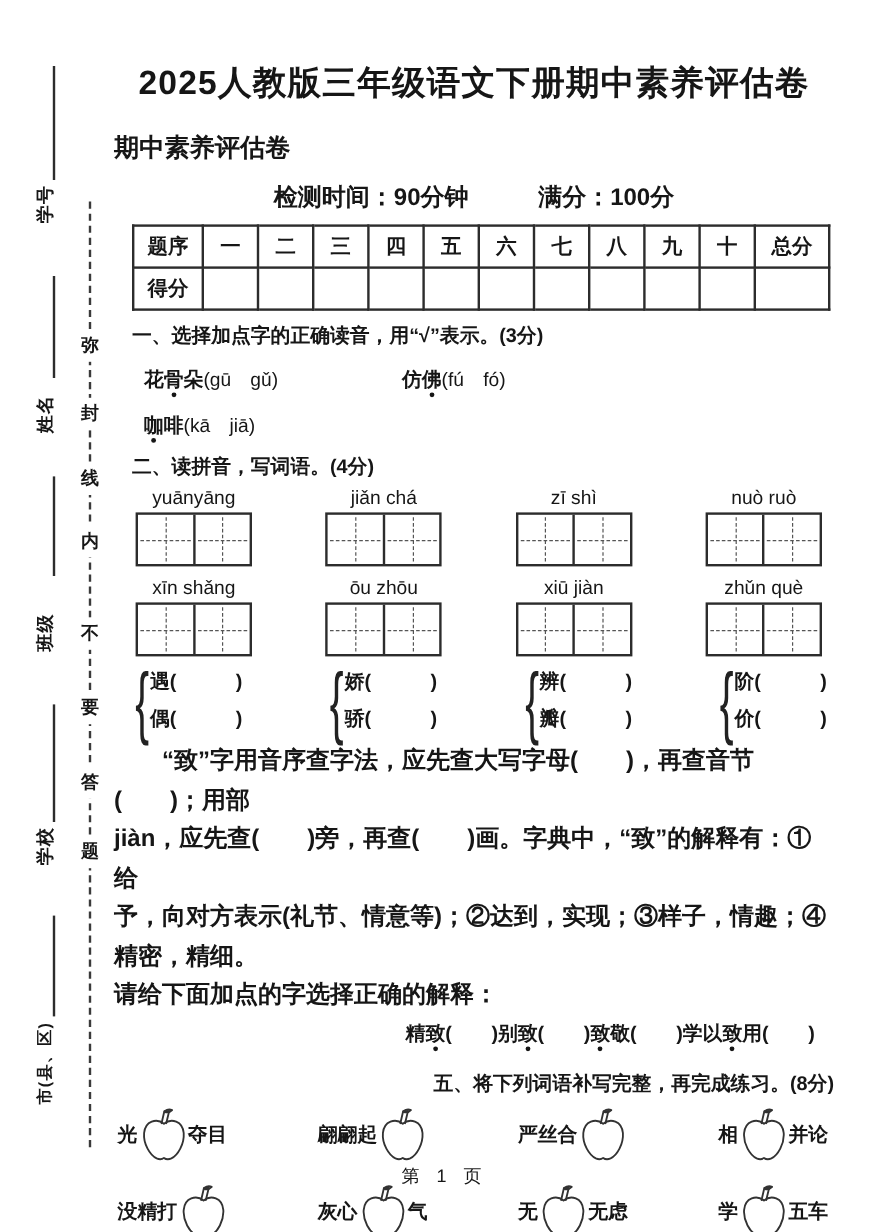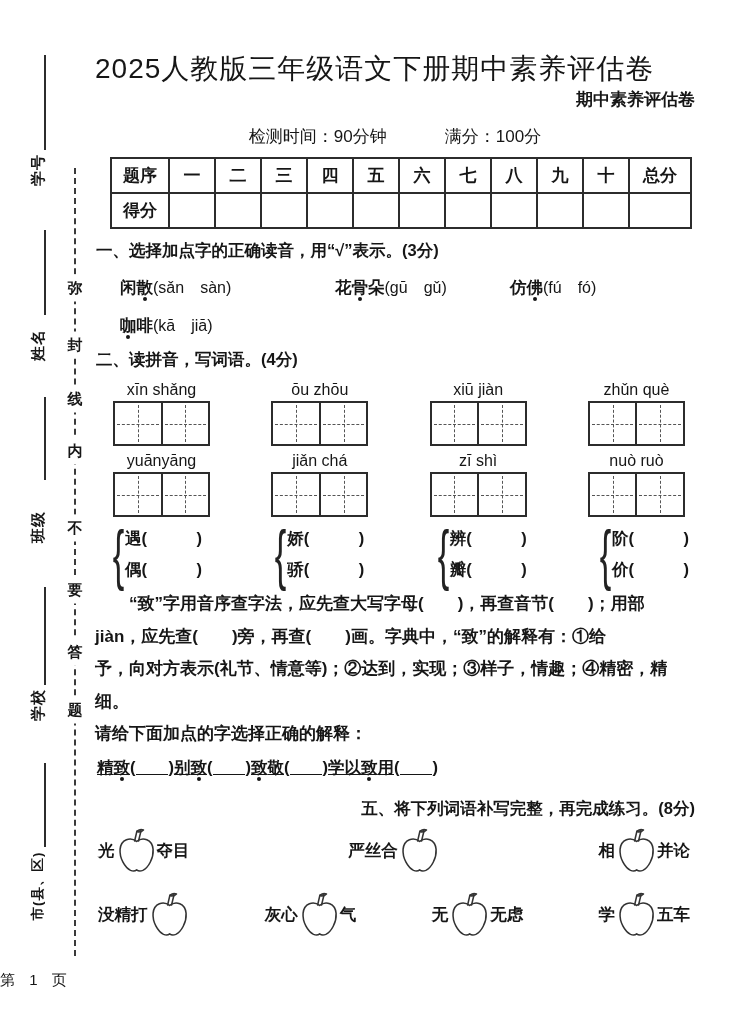--- a/index.html
+++ b/index.html
@@ -15,32 +15,32 @@
     transform:translate(-50%,-50%) rotate(-90deg);
     font-size:15px;font-weight:700;letter-spacing:1px;
   }
   .seal-dash{position:absolute;left:74px;top:168px;height:788px;width:0;border-left:2px dashed #3a3a3a;}
   .seal-char{
     position:absolute;left:75px;transform:translate(-50%,-50%);
     background:#fff;padding:4px 1px;font-size:15px;font-weight:700;
   }
   
   .main{position:absolute;left:95px;top:0;width:600px;}
-  .title{margin-top:50px;font-size:28px;font-weight:400;letter-spacing:1px;}
-  .subtitle{text-align:right;font-size:17px;font-weight:700;}
-  .infoline{margin-top:14px;text-align:center;font-size:17px;font-weight:400;}
+  .title{margin-top:50px;text-align:center;font-size:28px;font-weight:700;letter-spacing:1px;}
+  .subtitle{margin-top:21px;text-align:left;font-size:21px;font-weight:700;}
+  .infoline{margin-top:14px;text-align:center;font-size:20px;font-weight:700;}
   .infogap{display:inline-block;width:58px;}
   
   table.score{border-collapse:collapse;table-layout:fixed;width:582px;margin:9px 0 0 15px;}
   table.score td{
     border:2px solid #2c2c2c;height:33px;text-align:center;
     font-size:17px;font-weight:700;padding:0;
   }
   
-  .qhead{font-size:16.5px;font-weight:700;margin:9px 0 0 1px;line-height:24px;}
+  .qhead{font-size:16.5px;font-weight:700;margin:9px 0 0 15px;line-height:24px;}
   .zh{font-weight:700;}
   .dotted{position:relative;font-weight:700;}
   .dotted::after{
     content:"";position:absolute;left:50%;bottom:-5px;transform:translateX(-50%);
     width:4px;height:4px;border-radius:50%;background:#161616;
   }
   
   .q1row{
     display:grid;grid-template-columns:215px 175px auto;
     margin:13px 0 0 25px;font-size:16.5px;line-height:24px;
@@ -57,32 +57,32 @@
   .tzcell::after{content:"";position:absolute;top:50%;left:2px;right:2px;border-top:1px dashed #555;}
   
   .q3row{display:flex;justify-content:space-between;width:578px;margin:6px 0 0 16px;}
   .braced{display:flex;align-items:center;}
   .brace{
     width:14px;font-size:46px;font-weight:400;color:#222;
     transform:scale(0.75,1.45);transform-origin:center;line-height:60px;
   }
   .bpair{font-size:16.5px;line-height:31px;font-weight:700;}
   
-  .q4para{width:598px;font-size:17px;line-height:32.5px;font-weight:700;margin-top:3px;}
+  .q4para{width:598px;font-size:20px;line-height:32.5px;font-weight:700;margin-top:3px;}
   .q4para .ind{text-indent:2em;}
-  .q4items{display:flex;justify-content:flex-start;width:582px;margin:3px 12px 0 2px;
-    font-size:16.5px;line-height:26px;text-decoration:underline;}
+  .q4items{display:flex;justify-content:flex-end;width:582px;margin:3px 12px 0 2px;
+    font-size:16.5px;line-height:26px;}
   
   .q5row{display:flex;justify-content:space-between;align-items:center;width:592px;
     margin:4px 0 0 3px;height:54px;font-size:16.5px;}
   .q5item{display:inline-flex;align-items:center;font-weight:700;}
   .apple{width:40px;height:46px;margin:0 1px;}
   .ap{fill:none;stroke:#333;stroke-width:1.7;stroke-linejoin:round;stroke-linecap:round;}
   
-  .footer{position:absolute;left:0;right:0;top:971px;text-align:left;
+  .footer{position:absolute;left:0;right:0;top:971px;text-align:center;
     font-size:15px;letter-spacing:5px;font-weight:400;}
 </style>
 </head>
 <body>
 
 <div class="page">
 
   <div>
     <div class="side-line" style="top:55px;height:95px;"></div>
     <div class="side-line" style="top:230px;height:85px;"></div>
@@ -158,29 +158,58 @@
             <td></td>
         <td></td>
             <td></td>
         <td></td>
       </tr>
     </tbody>
       </table>
 
     <div class="qhead">一、选择加点字的正确读音，用“√”表示。(3分)</div>
     <div class="q1row">
-      <span><span class="zh">闲</span><span class="dotted">散</span><span class="zh"></span><span class="py">(sǎn　sàn)</span></span>
       <span><span class="zh">花</span><span class="dotted">骨</span><span class="zh">朵</span><span class="py">(gū　gǔ)</span></span>
       <span><span class="zh">仿</span><span class="dotted">佛</span><span class="zh"></span><span class="py">(fú　fó)</span></span>
     </div>
     <div class="q1row">
       <span><span class="zh"></span><span class="dotted">咖</span><span class="zh">啡</span><span class="py">(kā　jiā)</span></span>
     </div>
 
     <div class="qhead">二、读拼音，写词语。(4分)</div>
+    <div class="q2row">
+      <div class="pygroup">
+        <div class="pylabel">yuānyāng</div>
+        <div class="tzg">
+            <div class="tzcell"></div>
+            <div class="tzcell"></div>
+          </div>
+      </div>
+      <div class="pygroup">
+        <div class="pylabel">jiǎn chá</div>
+        <div class="tzg">
+            <div class="tzcell"></div>
+            <div class="tzcell"></div>
+          </div>
+      </div>
+      <div class="pygroup">
+        <div class="pylabel">zī shì</div>
+        <div class="tzg">
+            <div class="tzcell"></div>
+            <div class="tzcell"></div>
+          </div>
+      </div>
+      <div class="pygroup">
+        <div class="pylabel">nuò ruò</div>
+        <div class="tzg">
+            <div class="tzcell"></div>
+            <div class="tzcell"></div>
+          </div>
+      </div>
+    </div>
     <div class="q2row" style="margin-top:9px;">
       <div class="pygroup">
         <div class="pylabel">xīn shǎng</div>
         <div class="tzg">
             <div class="tzcell"></div>
             <div class="tzcell"></div>
           </div>
       </div>
       <div class="pygroup">
         <div class="pylabel">ōu zhōu</div>
@@ -191,50 +220,20 @@
       </div>
       <div class="pygroup">
         <div class="pylabel">xiū jiàn</div>
         <div class="tzg">
             <div class="tzcell"></div>
             <div class="tzcell"></div>
           </div>
       </div>
       <div class="pygroup">
         <div class="pylabel">zhǔn què</div>
-        <div class="tzg">
-            <div class="tzcell"></div>
-            <div class="tzcell"></div>
-          </div>
-      </div>
-    </div>
-    <div class="q2row">
-      <div class="pygroup">
-        <div class="pylabel">yuānyāng</div>
-        <div class="tzg">
-            <div class="tzcell"></div>
-            <div class="tzcell"></div>
-          </div>
-      </div>
-      <div class="pygroup">
-        <div class="pylabel">jiǎn chá</div>
-        <div class="tzg">
-            <div class="tzcell"></div>
-            <div class="tzcell"></div>
-          </div>
-      </div>
-      <div class="pygroup">
-        <div class="pylabel">zī shì</div>
-        <div class="tzg">
-            <div class="tzcell"></div>
-            <div class="tzcell"></div>
-          </div>
-      </div>
-      <div class="pygroup">
-        <div class="pylabel">nuò ruò</div>
         <div class="tzg">
             <div class="tzcell"></div>
             <div class="tzcell"></div>
           </div>
       </div>
     </div>
 
     <div class="q3row">
       <div class="braced">
         <div class="brace">{</div>
@@ -284,20 +283,29 @@
       <span class="q5item">
           <span>光</span>
           <svg class="apple" viewBox="0 0 44 50">
             <path class="ap" d="M20.5 14 L23 3.2 L27.5 2.8 L24.8 14"></path>
             <path class="ap" d="M23.2 3 C25.6 1.2 28.6 1.2 30.2 1.9 C28.6 3.6 26.1 4.5 23.7 3.9"></path>
             <path class="ap" d="M22.7 14.5 C16 9 5.5 12 4.5 23 C3.6 33 10 43.5 16 46.3 C19.5 47.8 21.5 46.8 22.7 45.8 C24 46.8 26 47.8 29.5 46.3 C35.5 43.5 41.5 33 40.8 23 C39.8 12 29.4 9 22.7 14.5 Z"></path>
           </svg>
           <span>夺目</span>
         </span>
       <span class="q5item">
+          <span>翩翩起</span>
+          <svg class="apple" viewBox="0 0 44 50">
+            <path class="ap" d="M20.5 14 L23 3.2 L27.5 2.8 L24.8 14"></path>
+            <path class="ap" d="M23.2 3 C25.6 1.2 28.6 1.2 30.2 1.9 C28.6 3.6 26.1 4.5 23.7 3.9"></path>
+            <path class="ap" d="M22.7 14.5 C16 9 5.5 12 4.5 23 C3.6 33 10 43.5 16 46.3 C19.5 47.8 21.5 46.8 22.7 45.8 C24 46.8 26 47.8 29.5 46.3 C35.5 43.5 41.5 33 40.8 23 C39.8 12 29.4 9 22.7 14.5 Z"></path>
+          </svg>
+          <span></span>
+        </span>
+      <span class="q5item">
           <span>严丝合</span>
           <svg class="apple" viewBox="0 0 44 50">
             <path class="ap" d="M20.5 14 L23 3.2 L27.5 2.8 L24.8 14"></path>
             <path class="ap" d="M23.2 3 C25.6 1.2 28.6 1.2 30.2 1.9 C28.6 3.6 26.1 4.5 23.7 3.9"></path>
             <path class="ap" d="M22.7 14.5 C16 9 5.5 12 4.5 23 C3.6 33 10 43.5 16 46.3 C19.5 47.8 21.5 46.8 22.7 45.8 C24 46.8 26 47.8 29.5 46.3 C35.5 43.5 41.5 33 40.8 23 C39.8 12 29.4 9 22.7 14.5 Z"></path>
           </svg>
           <span></span>
         </span>
       <span class="q5item">
           <span>相</span>

